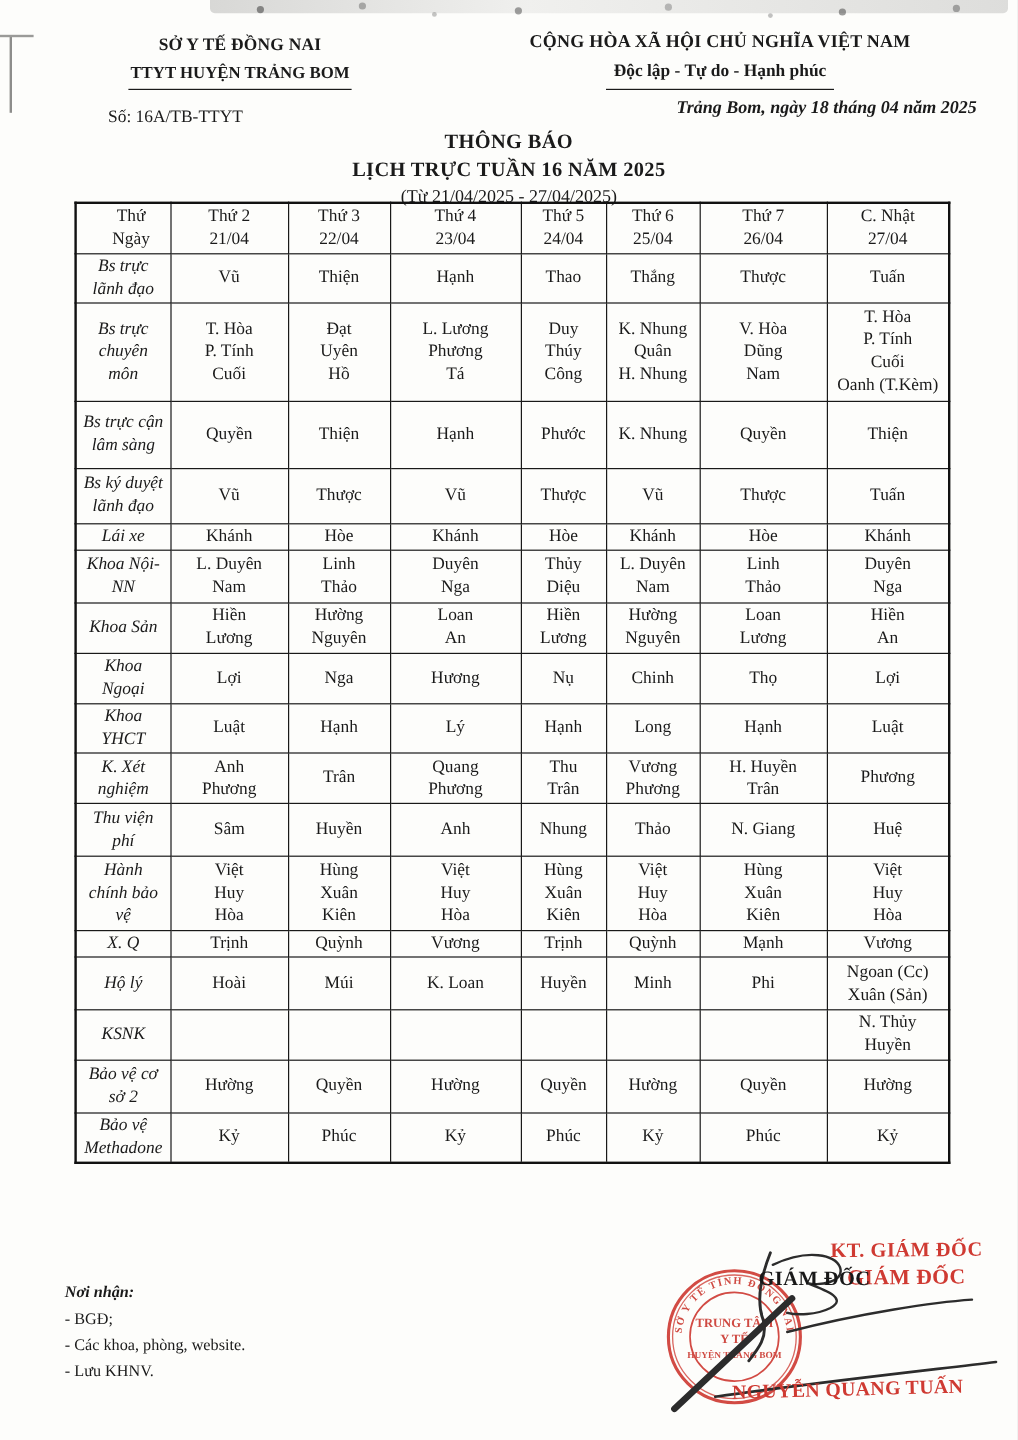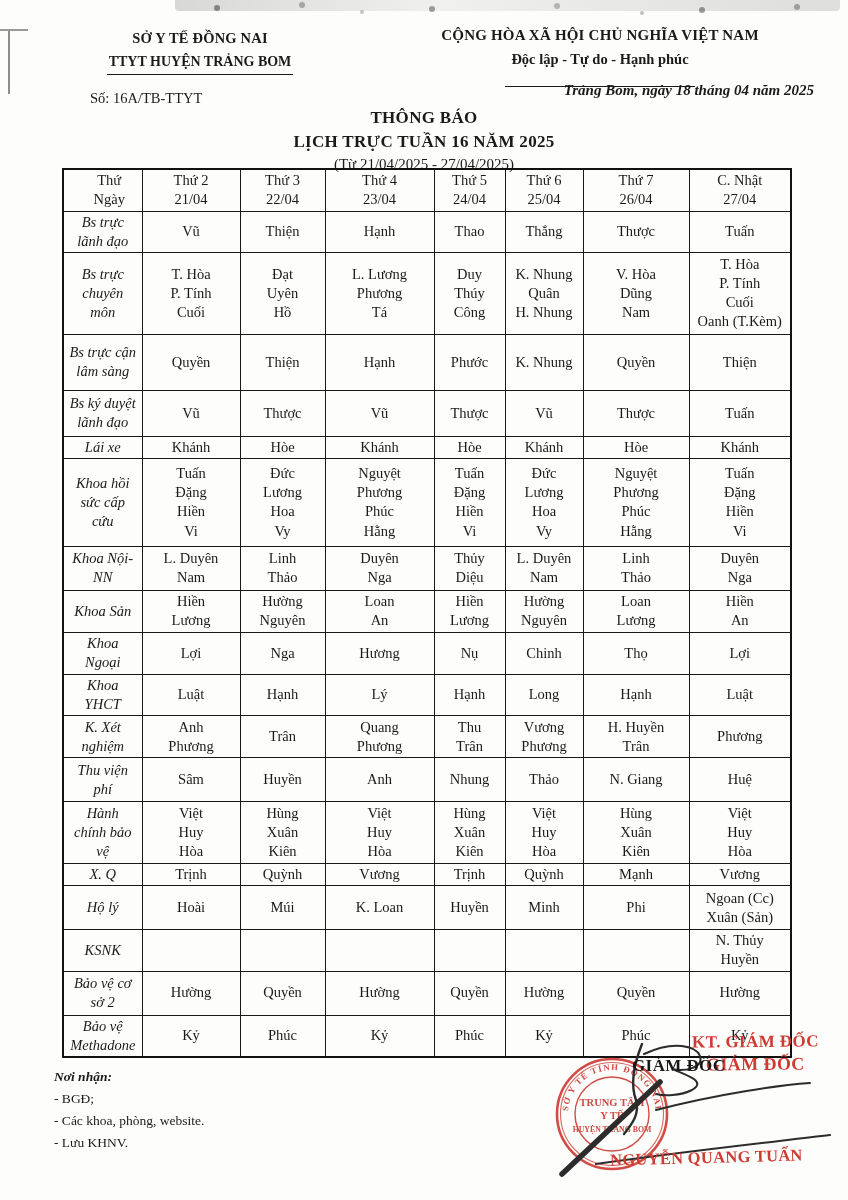--- a/index.html
+++ b/index.html
@@ -21,21 +21,21 @@
     360px 10px 0 0 rgba(110,110,110,.4),640px 11px 0 0 rgba(110,110,110,.42);}
   .edge-line-v{position:absolute;left:8px;top:30px;width:2px;height:64px;background:#8d8d8b;}
   .edge-line-h{position:absolute;left:0;top:29px;width:28px;height:2px;background:#9a9a98;}
   
   .letterhead{position:absolute;top:28px;left:0;width:100%;}
   .org-block{position:absolute;left:55px;top:0;width:290px;text-align:center;line-height:1.45;}
   .org-1{font-size:14.5px;font-weight:600;letter-spacing:.2px;}
   .org-2{font-size:14px;font-weight:bold;display:inline-block;border-bottom:1.6px solid #1a1a1a;padding:0 2px 2px;}
   .nat-block{position:absolute;left:400px;top:-4px;width:400px;text-align:center;line-height:1.5;}
   .nat-1{font-size:15px;font-weight:bold;letter-spacing:.2px;}
-  .nat-2{font-size:14.5px;font-weight:bold;display:inline-block;border-bottom:1.6px solid #1a1a1a;padding:0 6px 16px;}
+  .nat-2{font-size:14.5px;font-weight:bold;display:inline-block;border-bottom:1.6px solid #1a1a1a;padding:0 6px 4px;}
   .doc-number{position:absolute;left:90px;top:90px;font-size:14.5px;}
   .place-date{position:absolute;right:34px;top:82px;font-size:15px;font-style:italic;font-weight:600;}
   
   .title-block{position:absolute;top:106px;left:0;width:848px;text-align:center;line-height:1.42;}
   .title-1{font-size:17px;font-weight:bold;letter-spacing:.3px;}
   .title-2{font-size:17px;font-weight:bold;letter-spacing:.3px;}
   .title-3{font-size:15px;}
   
   table.sched{
     position:absolute;left:62px;top:168px;width:728px;
@@ -183,53 +183,20 @@
         <tr style="height: 22px;">
           <th class="row-label">Lái xe</th>
           <td>Khánh</td>
           <td>Hòe</td>
           <td>Khánh</td>
           <td>Hòe</td>
           <td>Khánh</td>
           <td>Hòe</td>
           <td>Khánh</td>
         </tr>
-        <tr style="height: 88px;">
-          <th class="row-label">Khoa hồi
-sức cấp
-cứu</th>
-          <td>Tuấn
-Đặng
-Hiền
-Vi</td>
-          <td>Đức
-Lương
-Hoa
-Vy</td>
-          <td>Nguyệt
-Phương
-Phúc
-Hằng</td>
-          <td>Tuấn
-Đặng
-Hiền
-Vi</td>
-          <td>Đức
-Lương
-Hoa
-Vy</td>
-          <td>Nguyệt
-Phương
-Phúc
-Hằng</td>
-          <td>Tuấn
-Đặng
-Hiền
-Vi</td>
-        </tr>
         <tr style="height: 44px;">
           <th class="row-label">Khoa Nội-
 NN</th>
           <td>L. Duyên
 Nam</td>
           <td>Linh
 Thảo</td>
           <td>Duyên
 Nga</td>
           <td>Thủy

